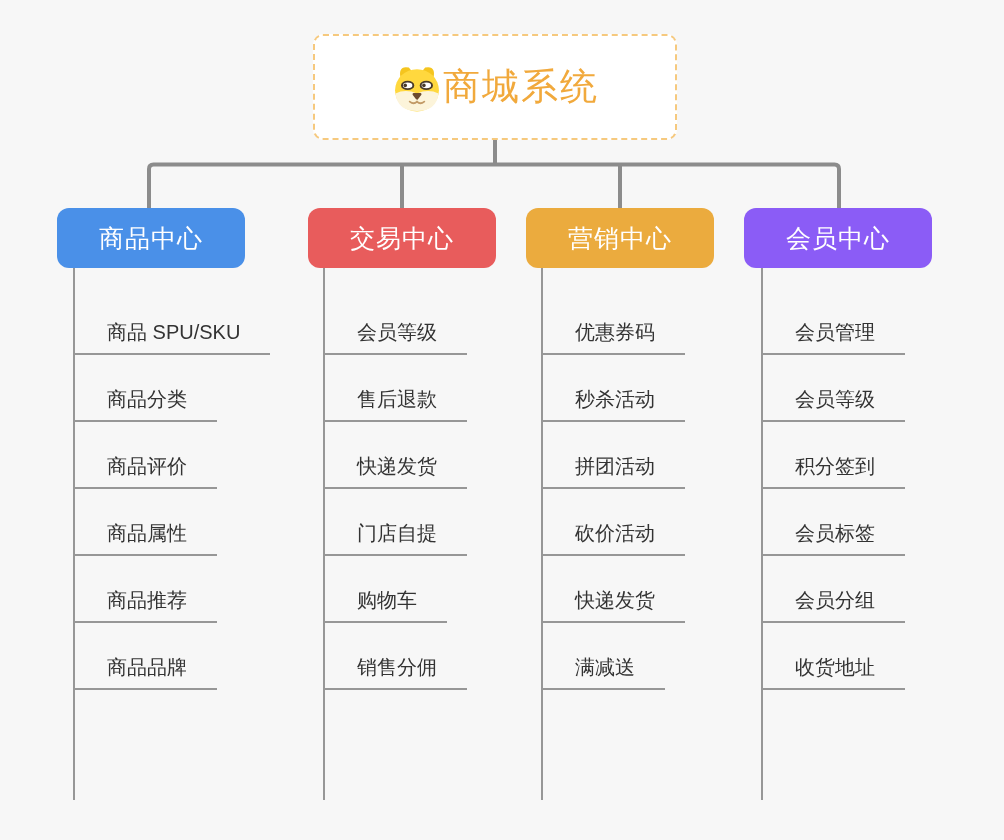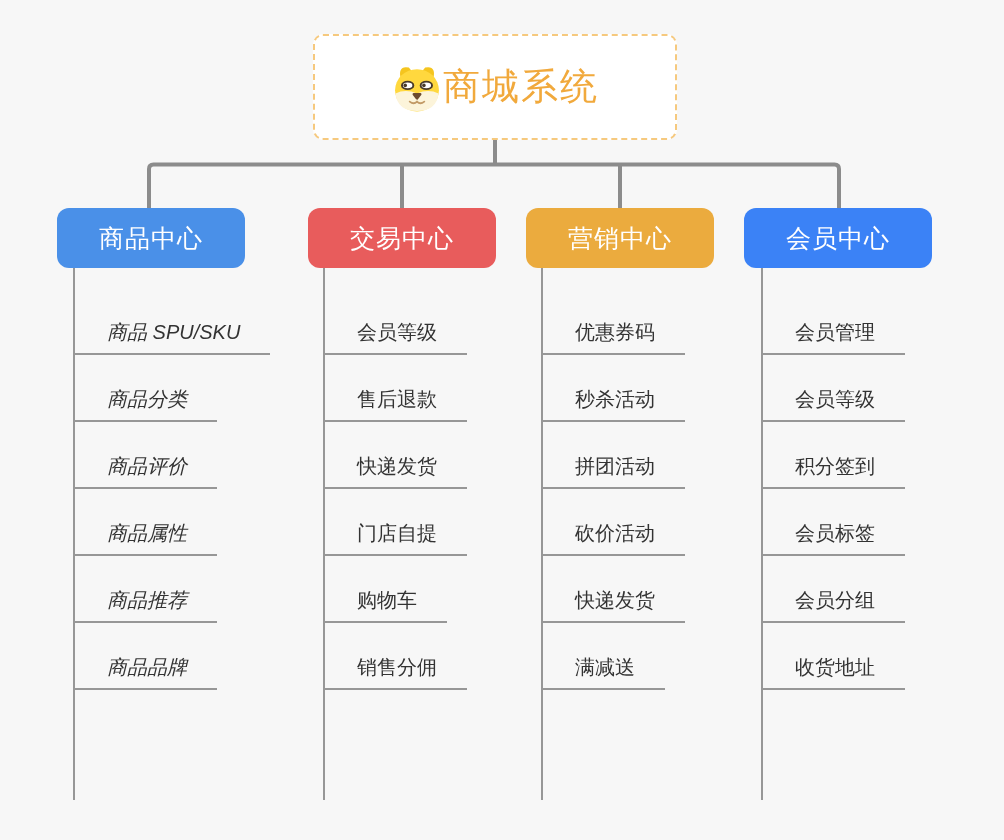--- a/index.html
+++ b/index.html
@@ -53,21 +53,21 @@
   .branch.b1 { left: 308px; }
   .branch.b2 { left: 526px; }
   .branch.b3 { left: 744px; }
   .column {
     position: absolute;
     top: 268px;
     height: 532px;
     border-left: 2px solid #979797;
     z-index: 1;
   }
-  .column.c0 { left: 73px; font-style: italic; }
+  .column.c0 { left: 73px; }
   .column.c1 { left: 323px; }
   .column.c2 { left: 541px; }
   .column.c3 { left: 761px; }
   .leaf-row {
     height: 67px;
     display: flex;
     align-items: flex-end;
   }
   .leaf-row:first-child { height: 87px; }
   .leaf {
@@ -108,21 +108,21 @@
 
 <div class="branch b0" style="background: rgb(74, 144, 232);">
   <span>商品中心</span>
 </div>
 <div class="branch b1" style="background: rgb(232, 92, 92);">
   <span>交易中心</span>
 </div>
 <div class="branch b2" style="background: rgb(235, 171, 62);">
   <span>营销中心</span>
 </div>
-<div class="branch b3" style="background: #3b82f6;">
+<div class="branch b3" style="background: #8b5cf6;">
   <span>会员中心</span>
 </div>
 
 <div class="column c0">
   <div class="leaf-row">
       <span class="leaf">商品 SPU/SKU</span>
     </div>
   <div class="leaf-row">
       <span class="leaf">商品分类</span>
     </div>

